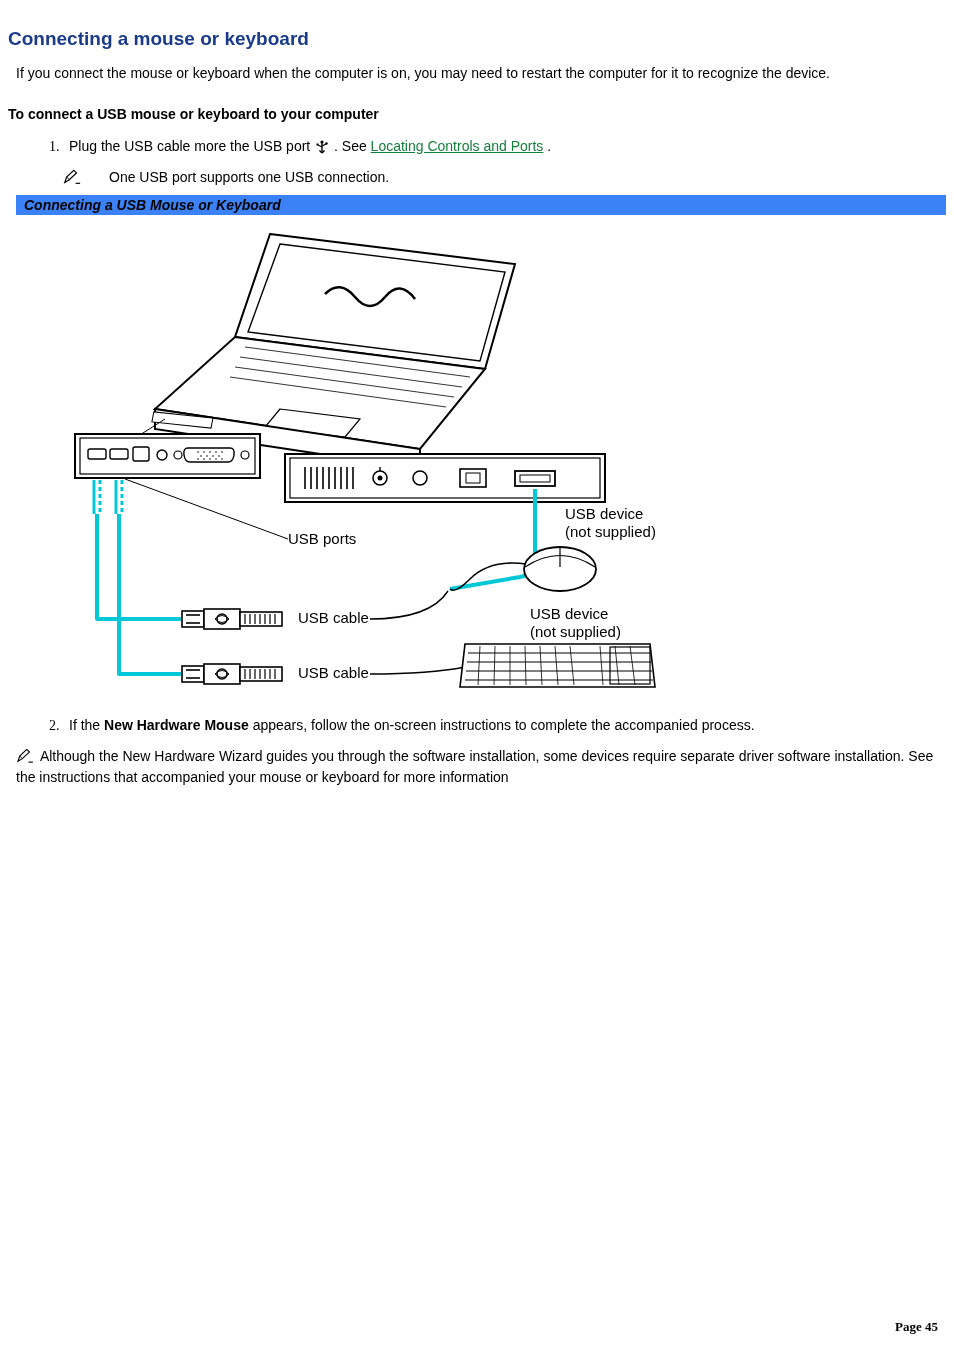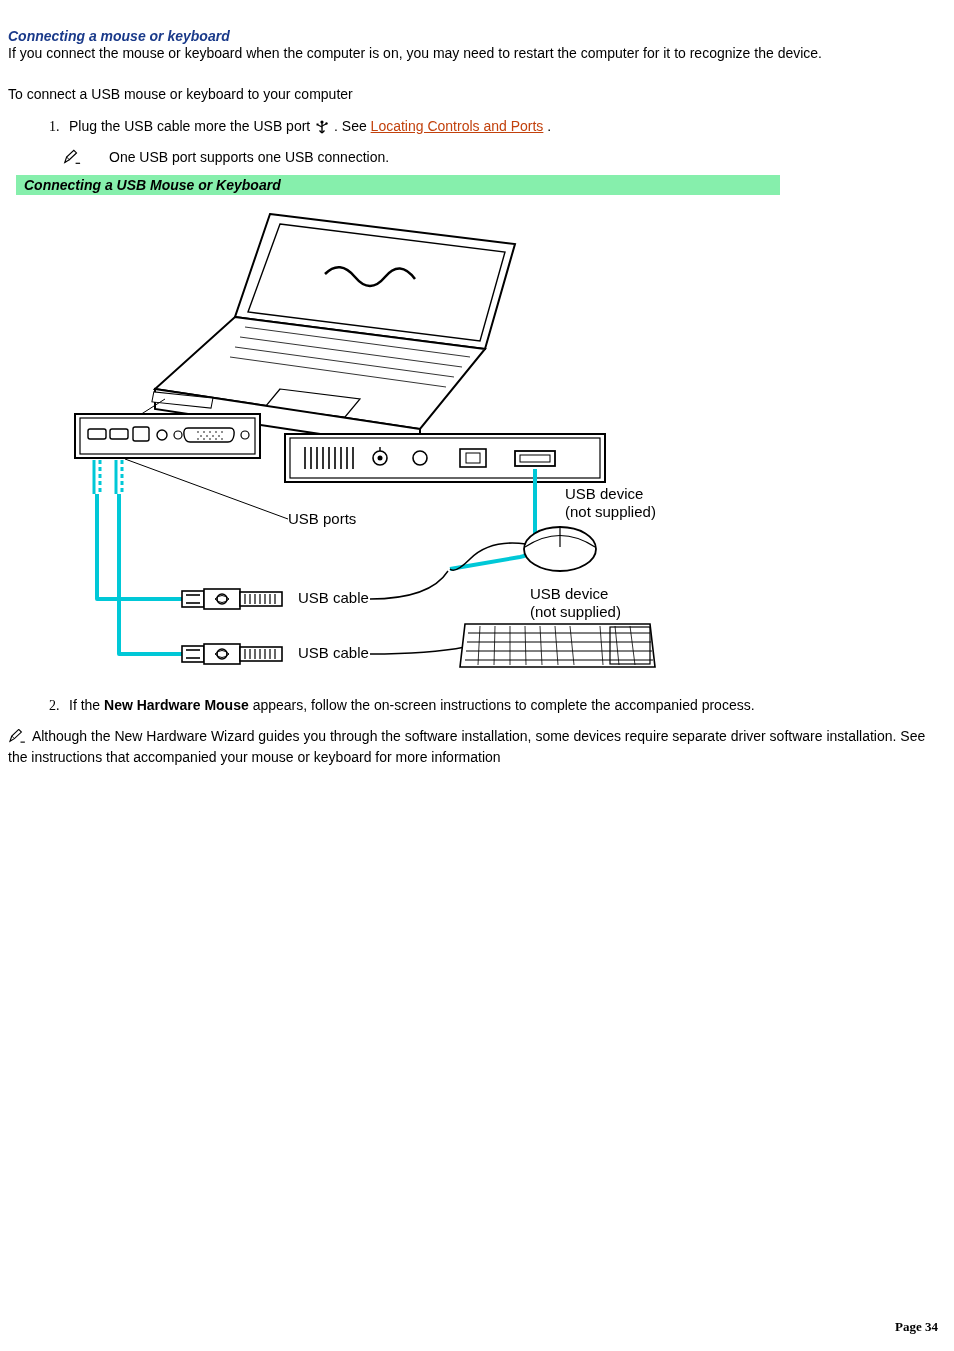--- a/index.html
+++ b/index.html
@@ -8,49 +8,48 @@
     color: #000;
     margin: 0;
     padding: 8px 8px 40px 8px;
     width: 954px;
     box-sizing: border-box;
     position: relative;
     min-height: 1351px;
   }
   h2.section-title {
     color: #1a3a8a;
-    font-size: 14px;
+    font-size: 19px;
     font-weight: bold;
-    margin: 20px 0 0 0;
-    font-style: italic;
+    margin: 20px 0 14px 0;
   }
   p {
-    margin: 0 0 14px 0;
+    margin: 0 0 14px 8px;
     line-height: 1.35;
   }
   .sub-bold {
-    font-weight: normal;
+    font-weight: bold;
     margin: 22px 0 14px 0;
   }
   ol {
     margin: 0 0 14px 0;
     padding-left: 55px;
   }
   ol li {
     font-family: Verdana, Geneva, sans-serif;
     font-size: 14px;
     margin-bottom: 6px;
     padding-left: 6px;
   }
   ol li::marker {
     font-family: "Times New Roman", serif;
     font-size: 14px;
   }
   a.link {
-    color: #c2410c;
+    color: #15803d;
     text-decoration: underline;
   }
   .usb-symbol {
     display: inline-block;
     vertical-align: middle;
     width: 16px;
     height: 16px;
   }
   .note-row {
     display: flex;
@@ -59,27 +58,27 @@
   }
   .pencil-icon {
     display: inline-block;
     width: 18px;
     height: 16px;
     flex-shrink: 0;
     margin-right: 28px;
     vertical-align: middle;
   }
   .caption-bar {
-    background: #86efac;
+    background: #3b82f6;
     font-style: italic;
     font-weight: bold;
     font-size: 14px;
     padding: 2px 8px;
     margin: 4px 0 0 8px;
-    width: 764px;
+    width: 930px;
     box-sizing: border-box;
   }
   .figure-wrap {
     margin: 4px 0 24px 62px;
   }
   .figure {
     width: 588px;
     height: 474px;
     background: #fff;
     position: relative;
@@ -348,13 +347,13 @@
   <span class="inline-pencil">
     <svg viewBox="0 0 20 16" width="18" height="14">
       <path d="M2 14 L4 8 L12 0.5 L15 3.5 L7 11 L2 14 Z" fill="none" stroke="#000" stroke-width="1.3"></path>
       <path d="M4 8 L7 11" stroke="#000" stroke-width="1"></path>
       <path d="M2 14 L3.2 12.8 L3.5 13.8 Z" fill="#000"></path>
       <path d="M14 15 L19 15" stroke="#000" stroke-width="1.3"></path>
     </svg>
   </span><span> Although the New Hardware Wizard guides you through the software installation, some devices require separate driver software installation. See the instructions that accompanied your mouse or keyboard for more information</span>
 </p>
 
-<div class="page-num">Page 34</div>
+<div class="page-num">Page 45</div>
 
 </body></html>

